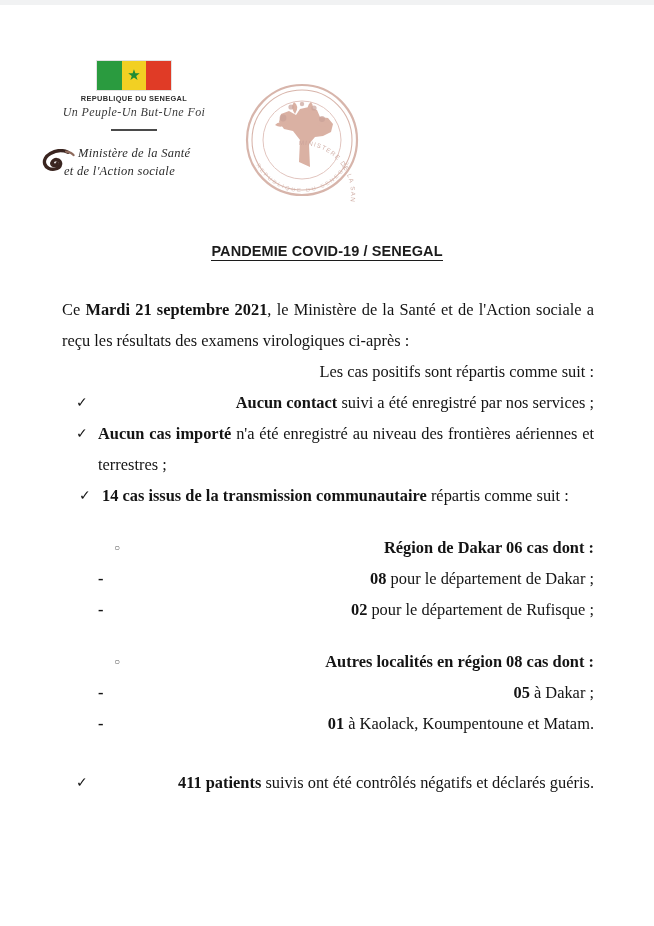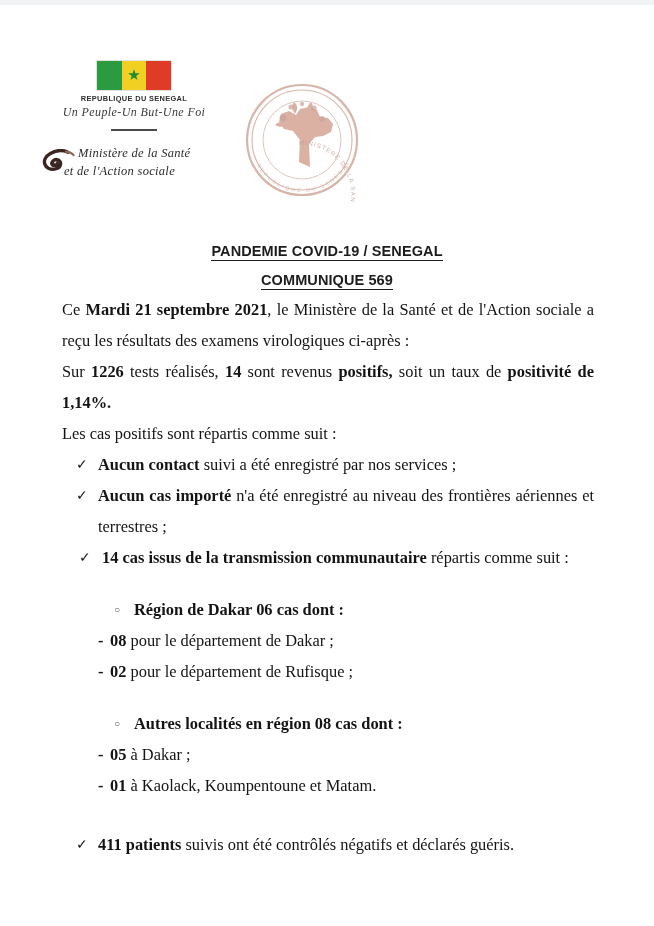--- a/index.html
+++ b/index.html
@@ -145,21 +145,21 @@
   
   .body-block {
     position: absolute;
     top: 294px;
     left: 62px;
     width: 532px;
     font-size: 16.4px;
     line-height: 31px;
     color: #141414;
   }
-  .p { margin: 0; text-align: left; }
+  .p { margin: 0; text-align: right; }
   .p.just { text-align: justify; text-justify: inter-word; }
   b, .bd { font-weight: bold; margin-top: 44px; }
 
   .check-item {
     position: relative;
     padding-left: 36px;
     margin-top: 0;
   }
   .check-item .ck {
     position: absolute;
@@ -258,28 +258,26 @@
       <textPath href="#stamparc" startOffset="24%">MINISTERE DE LA SANTE ET DE L'ACTION SOCIALE</textPath>
     </text>
     <text font-family="Liberation Sans, sans-serif" font-size="5.6" fill="#b07a6b" letter-spacing="2" opacity="0.7">
       <textPath href="#stamparc2" startOffset="8%">REPUBLIQUE DU SENEGAL</textPath>
     </text>
   </svg>
 
 
   <div class="title-block">
     <div><span class="title-line">PANDEMIE COVID-19 / SENEGAL</span></div>
-    <div class="t2"><span class="title-line">COMMUNIQUE 569</span></div>
   </div>
 
   <div class="body-block">
 
     <p class="p just"><span>Ce </span><b>Mardi 21 septembre 2021</b><span>, le Ministère de la Santé et de l'Action sociale a reçu les résultats des examens virologiques ci-après :</span></p>
 
-    <p class="p just"><span>Sur </span><b>1226</b><span> tests réalisés, </span><b>14</b><span> sont revenus </span><b>positifs,</b><span> soit un taux de </span><b>positivité de 1,14%.</b></p>
 
     <p class="p">Les cas positifs sont répartis comme suit :</p>
 
     <p class="p check-item">
       <span class="ck">✓</span><b>Aucun contact</b><span> suivi a été enregistré par nos services ;</span>
     </p>
 
     <p class="p check-item just">
       <span class="ck">✓</span><b>Aucun cas importé</b><span> n'a été enregistré au niveau des frontières aériennes et terrestres ;</span>
     </p>

